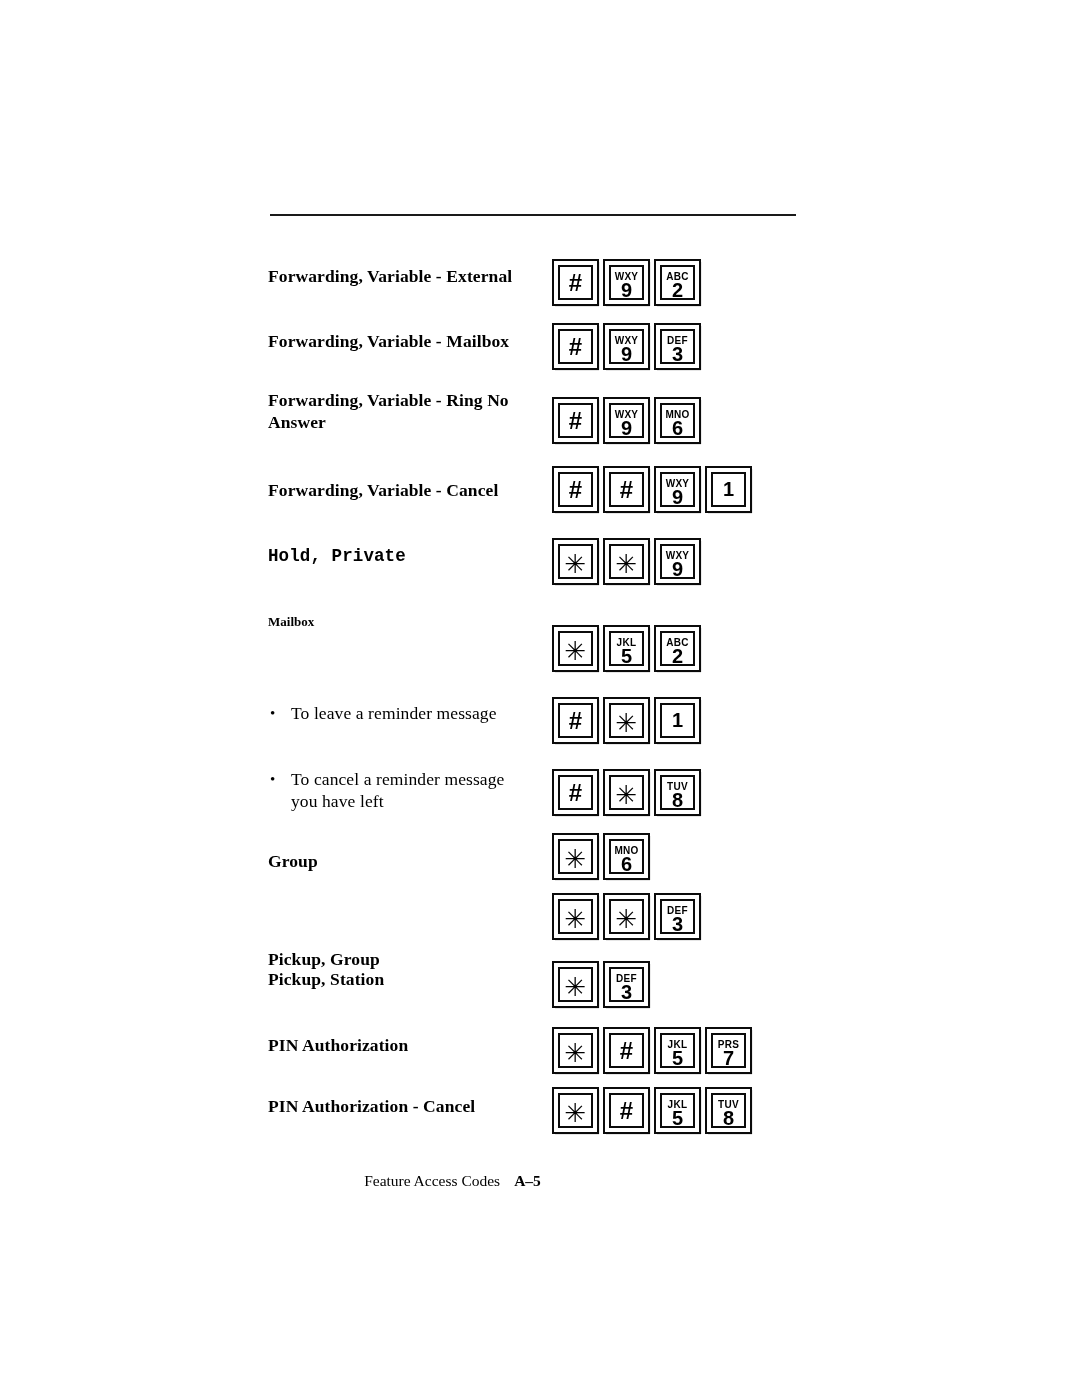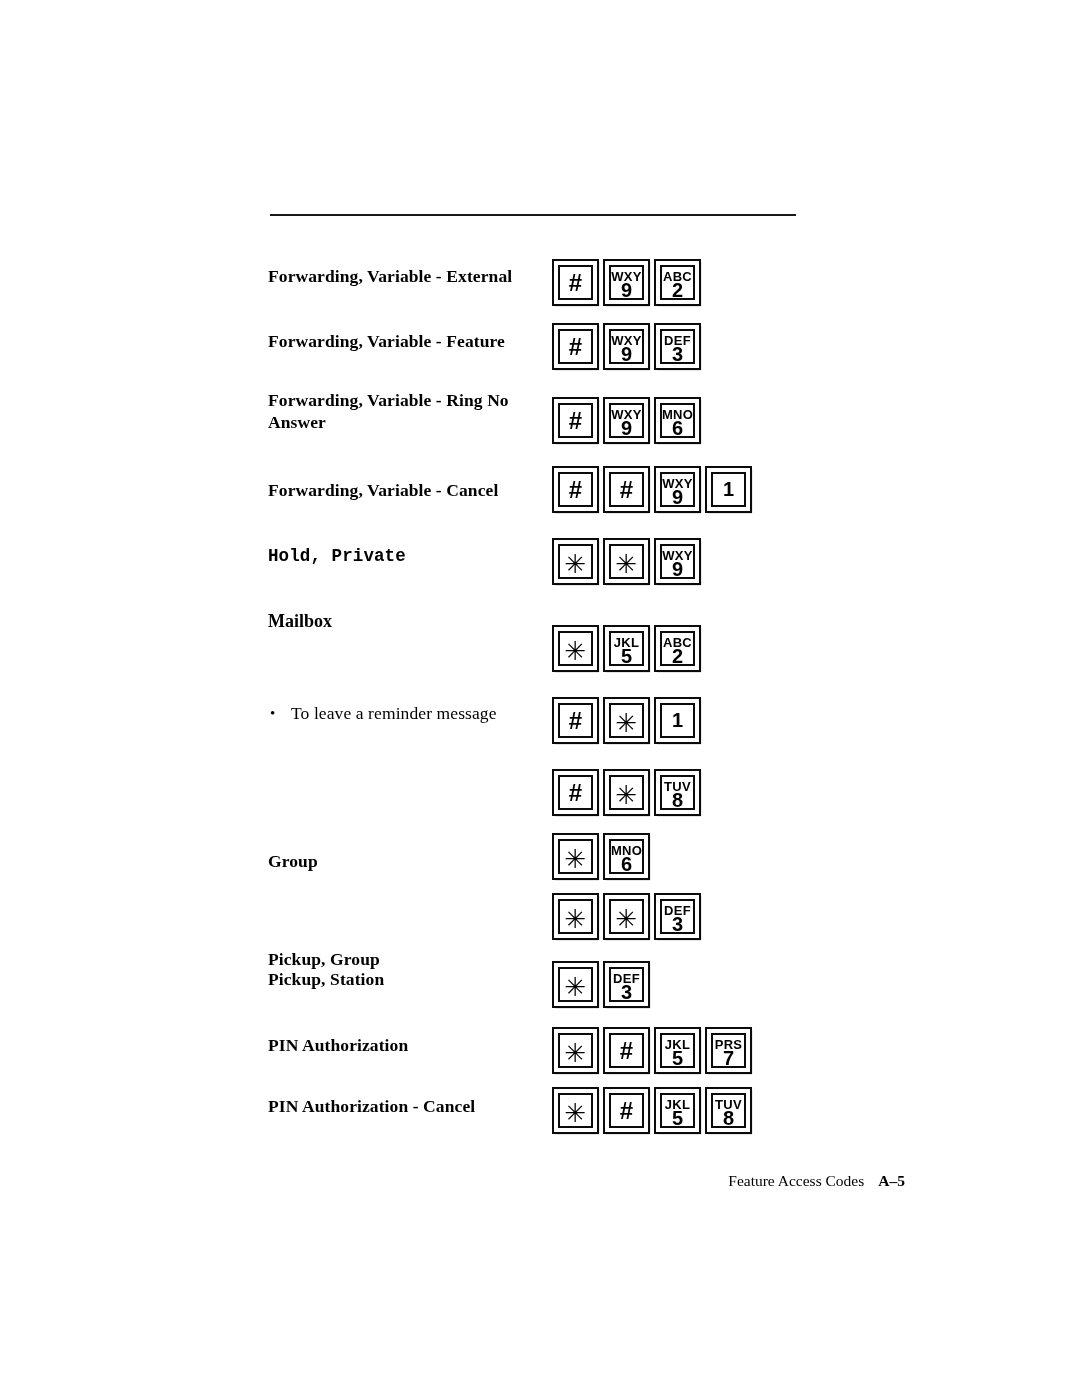--- a/index.html
+++ b/index.html
@@ -67,21 +67,21 @@
     position: absolute;
     left: 2px;
     top: 0;
     font-size: 15px;
   }
 
   
   .section-head {
     position: absolute;
     left: 268px;
-    font-size: 18px;
+    font-size: 13px;
     line-height: 21.5px;
     font-weight: bold;
   }
 
   
   .keys {
     position: absolute;
     left: 552px;
     display: flex;
     gap: 4px;
@@ -106,21 +106,21 @@
     border: 2.5px solid #0b0b0b;
     background: #ffffff;
     display: flex;
     flex-direction: column;
     align-items: center;
     justify-content: center;
     overflow: hidden;
   }
   .key-letters {
     font-family: "Liberation Sans", "DejaVu Sans", sans-serif;
-    font-size: 13px;
+    font-size: 10px;
     font-weight: bold;
     line-height: 9px;
     letter-spacing: 0.3px;
     margin-top: 7px;
     margin-bottom: -1px;
   }
   .key-digit {
     font-family: "Liberation Sans", "DejaVu Sans", sans-serif;
     font-size: 20px;
     font-weight: bold;
@@ -162,21 +162,21 @@
     width: 2px;
     background: rgba(0,0,0,0.08);
   }
 
   
   #footer {
     position: absolute;
     left: 0;
     top: 1172px;
     width: 905px;
-    text-align: right;
+    text-align: center;
     font-size: 15.5px;
   }
   #footer .f-title { }
   #footer .f-page {
     font-weight: bold;
     margin-left: 14px;
   }
 </style>
 </head>
 <body>
@@ -199,21 +199,21 @@
             <div class="key-digit">9</div>
           </div>
         </div>
         <div class="key">
           <div class="key-inner">
             <div class="key-letters">ABC</div>
             <div class="key-digit">2</div>
           </div>
         </div>
       </div>
-      <div class="row-label" style="top: 331px;">Forwarding, Variable - Feature</div>
+      <div class="row-label" style="top: 331px;">Forwarding, Variable - Mailbox</div>
       <div class="keys" style="top: 323px;">
         <div class="key">
           <div class="key-inner">
             <div class="key-digit sym">#</div>
           </div>
         </div>
         <div class="key">
           <div class="key-inner">
             <div class="key-letters">WXY</div>
             <div class="key-digit">9</div>
@@ -321,20 +321,22 @@
           <div class="key-inner">
             <div class="key-digit star">✳</div>
           </div>
         </div>
         <div class="key">
           <div class="key-inner">
             <div class="key-digit solo">1</div>
           </div>
         </div>
       </div>
+      <div class="row-label bullet" style="top: 769px;">To cancel a reminder message
+you have left</div>
       <div class="keys" style="top: 769px;">
         <div class="key">
           <div class="key-inner">
             <div class="key-digit sym">#</div>
           </div>
         </div>
         <div class="key">
           <div class="key-inner">
             <div class="key-digit star">✳</div>
           </div>

